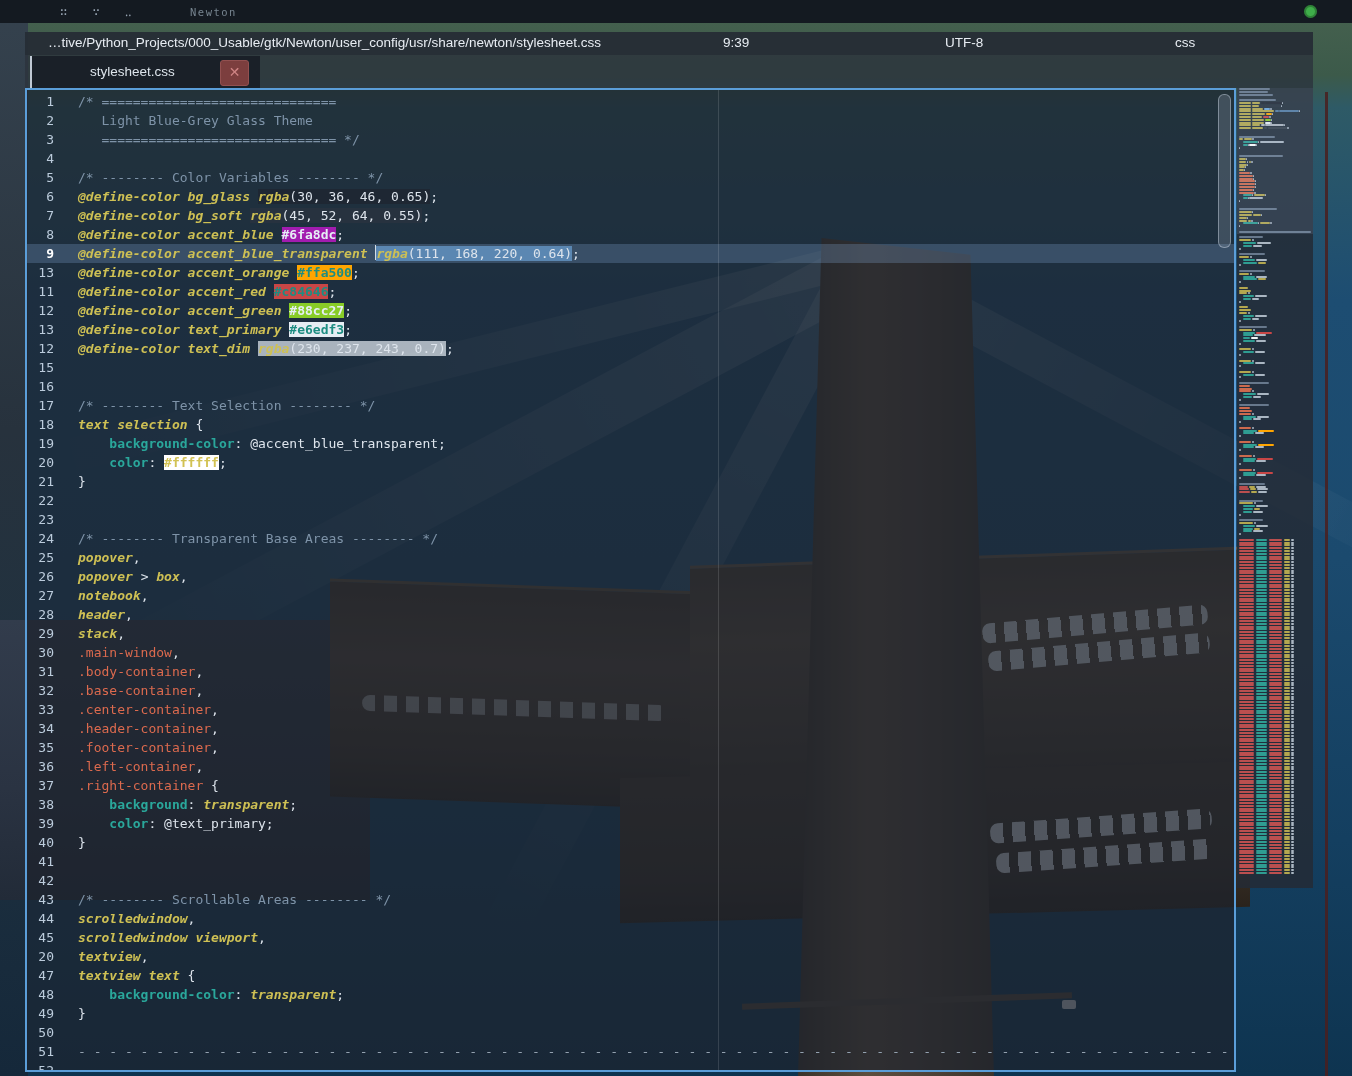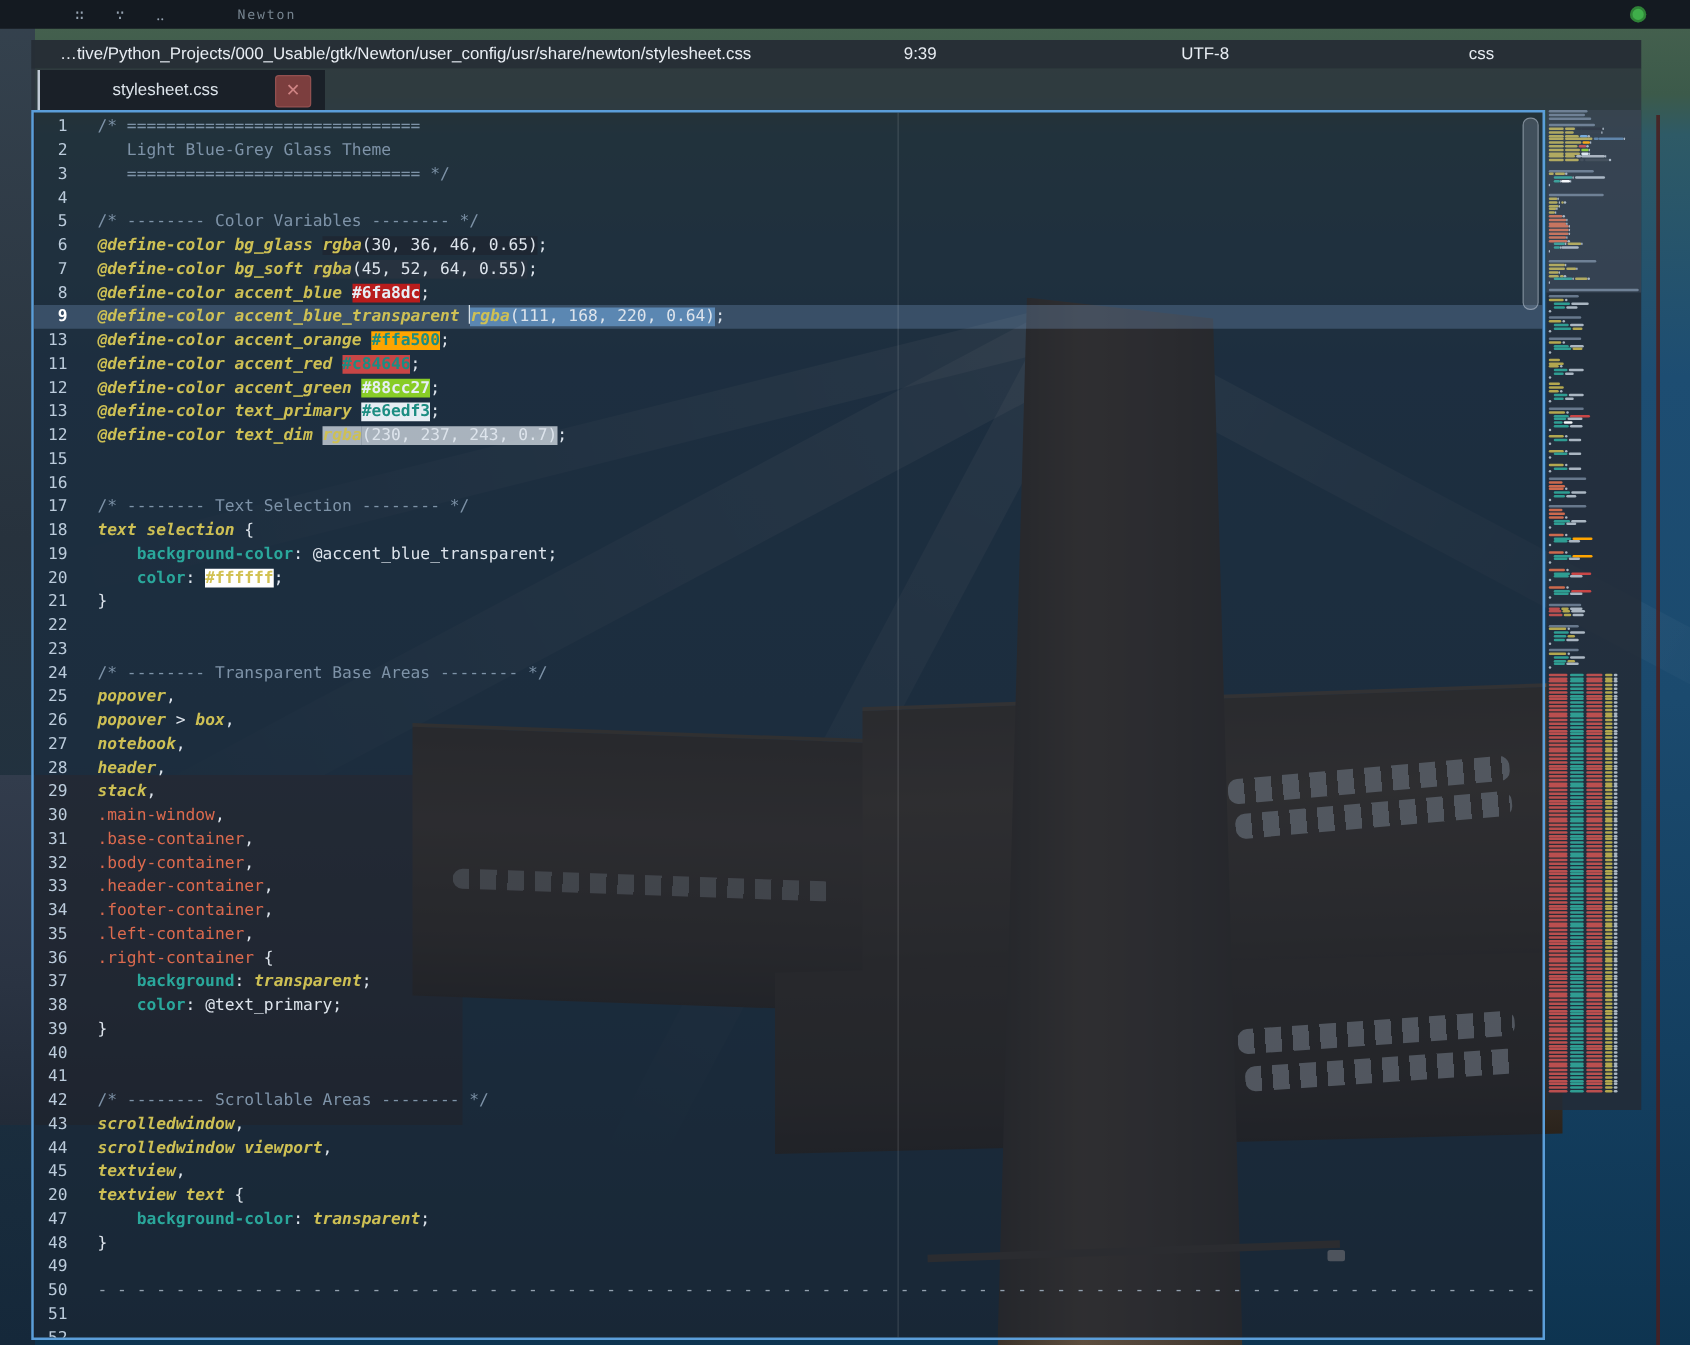--- a/index.html
+++ b/index.html
@@ -156,21 +156,21 @@
 
 <div id="editor" class="abs">
   <div id="code-lines">
       <div class="row"><span class="tk-c">/* ==============================</span></div>
       <div class="row"><span class="tk-c">   Light Blue-Grey Glass Theme</span></div>
       <div class="row"><span class="tk-c">   ============================== */</span></div>
       <div class="row"></div>
       <div class="row"><span class="tk-c">/* -------- Color Variables -------- */</span></div>
       <div class="row"><span class="tk-k">@define-color</span><span class="tk-v"> </span><span class="tk-k">bg_glass</span><span class="tk-v"> </span><span class="tk-k" style="background: rgba(30, 36, 46, 0.65);">rgba</span><span class="tk-v" style="background: rgba(30, 36, 46, 0.65);">(30, 36, 46, 0.65)</span><span class="tk-v">;</span></div>
       <div class="row"><span class="tk-k">@define-color</span><span class="tk-v"> </span><span class="tk-k">bg_soft</span><span class="tk-v"> </span><span class="tk-k" style="background: rgba(45, 52, 64, 0.55);">rgba</span><span class="tk-v" style="background: rgba(45, 52, 64, 0.55);">(45, 52, 64, 0.55)</span><span class="tk-v">;</span></div>
-      <div class="row"><span class="tk-k">@define-color</span><span class="tk-v"> </span><span class="tk-k">accent_blue</span><span class="tk-v"> </span><span class="tk-hl" style="background: #b91c1c;">#6fa8dc</span><span class="tk-v">;</span></div>
+      <div class="row"><span class="tk-k">@define-color</span><span class="tk-v"> </span><span class="tk-k">accent_blue</span><span class="tk-v"> </span><span class="tk-hl" style="background: #a21caf;">#6fa8dc</span><span class="tk-v">;</span></div>
       <div class="row current"><span class="tk-k">@define-color</span><span class="tk-v"> </span><span class="tk-k">accent_blue_transparent</span><span class="tk-v"> </span><span class="cursor"></span><span class="tk-k" style="background: rgba(111, 168, 220, 0.64);">rgba</span><span class="tk-v" style="background: rgba(111, 168, 220, 0.64);">(111, 168, 220, 0.64)</span><span class="tk-v">;</span></div>
       <div class="row"><span class="tk-k">@define-color</span><span class="tk-v"> </span><span class="tk-k">accent_orange</span><span class="tk-v"> </span><span class="tk-ht" style="background: rgb(255, 165, 0);">#ffa500</span><span class="tk-v">;</span></div>
       <div class="row"><span class="tk-k">@define-color</span><span class="tk-v"> </span><span class="tk-k">accent_red</span><span class="tk-v"> </span><span class="tk-ht" style="background: rgb(200, 70, 70);">#c84646</span><span class="tk-v">;</span></div>
       <div class="row"><span class="tk-k">@define-color</span><span class="tk-v"> </span><span class="tk-k">accent_green</span><span class="tk-v"> </span><span class="tk-hl" style="background: rgb(136, 204, 39);">#88cc27</span><span class="tk-v">;</span></div>
       <div class="row"><span class="tk-k">@define-color</span><span class="tk-v"> </span><span class="tk-k">text_primary</span><span class="tk-v"> </span><span class="tk-ht" style="background: rgb(230, 237, 243);">#e6edf3</span><span class="tk-v">;</span></div>
       <div class="row"><span class="tk-k">@define-color</span><span class="tk-v"> </span><span class="tk-k">text_dim</span><span class="tk-v"> </span><span class="tk-k" style="background: rgba(230, 237, 243, 0.7);">rgba</span><span class="tk-v" style="background: rgba(230, 237, 243, 0.7);">(230, 237, 243, 0.7)</span><span class="tk-v">;</span></div>
       <div class="row"></div>
       <div class="row"></div>
       <div class="row"><span class="tk-c">/* -------- Text Selection -------- */</span></div>
       <div class="row"><span class="tk-k">text</span><span class="tk-v"> </span><span class="tk-k">selection</span><span class="tk-v"> {</span></div>
@@ -179,22 +179,23 @@
       <div class="row"><span class="tk-v">}</span></div>
       <div class="row"></div>
       <div class="row"></div>
       <div class="row"><span class="tk-c">/* -------- Transparent Base Areas -------- */</span></div>
       <div class="row"><span class="tk-k">popover</span><span class="tk-v">,</span></div>
       <div class="row"><span class="tk-k">popover</span><span class="tk-v"> </span><span class="tk-v">&gt;</span><span class="tk-v"> </span><span class="tk-k">box</span><span class="tk-v">,</span></div>
       <div class="row"><span class="tk-k">notebook</span><span class="tk-v">,</span></div>
       <div class="row"><span class="tk-k">header</span><span class="tk-v">,</span></div>
       <div class="row"><span class="tk-k">stack</span><span class="tk-v">,</span></div>
       <div class="row"><span class="tk-cs">.main-window</span><span class="tk-v">,</span></div>
+      <div class="row"><span class="tk-cs">.body-container</span><span class="tk-v">,</span></div>
       <div class="row"><span class="tk-cs">.base-container</span><span class="tk-v">,</span></div>
-      <div class="row"><span class="tk-cs">.body-container</span><span class="tk-v">,</span></div>
+      <div class="row"><span class="tk-cs">.center-container</span><span class="tk-v">,</span></div>
       <div class="row"><span class="tk-cs">.header-container</span><span class="tk-v">,</span></div>
       <div class="row"><span class="tk-cs">.footer-container</span><span class="tk-v">,</span></div>
       <div class="row"><span class="tk-cs">.left-container</span><span class="tk-v">,</span></div>
       <div class="row"><span class="tk-cs">.right-container</span><span class="tk-v"> {</span></div>
       <div class="row"><span class="tk-v">    </span><span class="tk-pr">background</span><span class="tk-v">:</span><span class="tk-v"> </span><span class="tk-k">transparent</span><span class="tk-v">;</span></div>
       <div class="row"><span class="tk-v">    </span><span class="tk-pr">color</span><span class="tk-v">:</span><span class="tk-v"> </span><span class="tk-v">@text_primary;</span></div>
       <div class="row"><span class="tk-v">}</span></div>
       <div class="row"></div>
       <div class="row"></div>
       <div class="row"><span class="tk-c">/* -------- Scrollable Areas -------- */</span></div>

